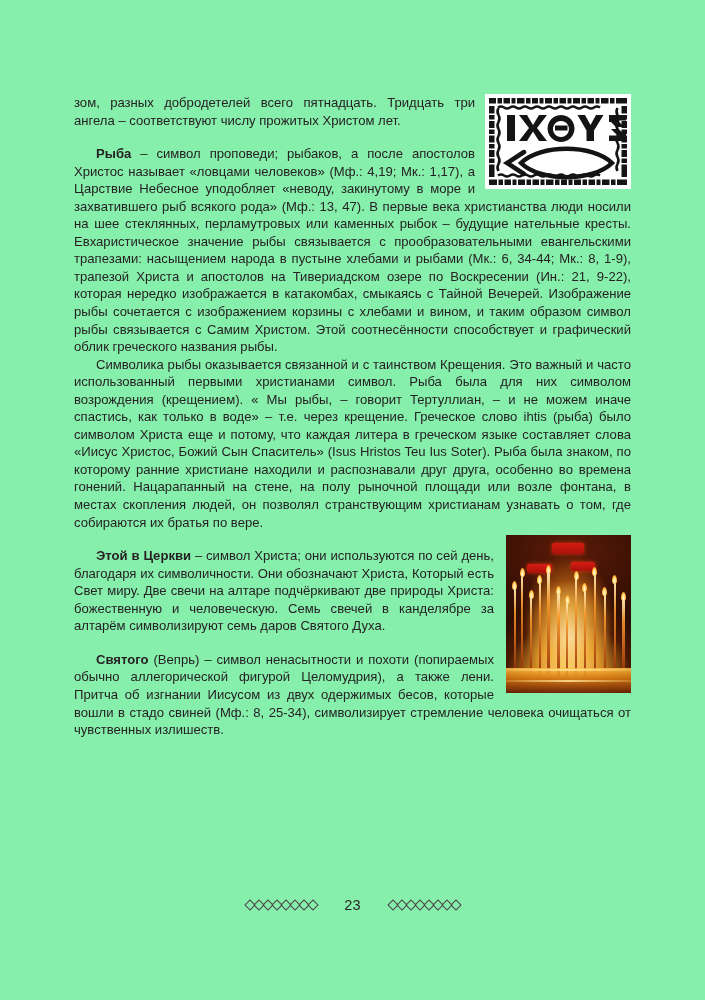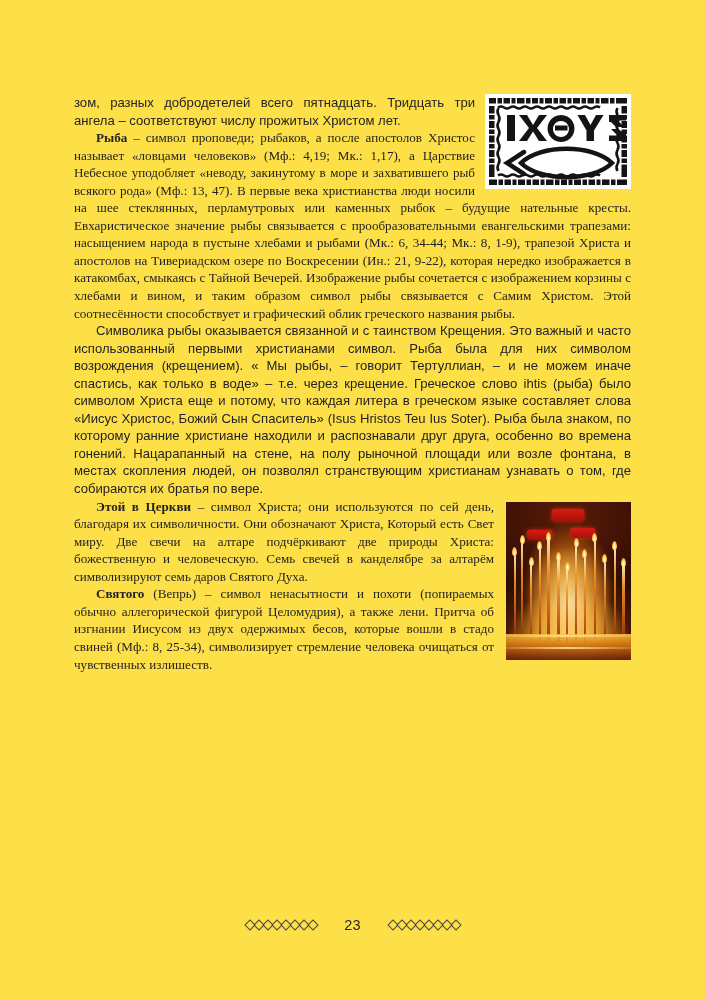--- a/index.html
+++ b/index.html
@@ -13,21 +13,21 @@
     font-family: "Liberation Sans", sans-serif;
     color: #231f20;
     overflow: hidden;
     position: relative;
   }
   .page {
     position: absolute;
     left: 0; top: 0;
     width: 705px;
     height: 1000px;
-    background: #fde047;
+    background: #86efac;
   }
   .textblock {
     position: absolute;
     left: 74px;
     top: 94px;
     width: 557px;
     font-size: 13.1px;
     line-height: 17.55px;
     text-align: justify;
     text-justify: inter-word;
@@ -35,21 +35,21 @@
     hyphens: manual;
   }
   p {
     margin: 0;
     padding: 0;
   }
   p.indent {
     text-indent: 22px;
   }
   p.gap {
-    font-family: Liberation Serif, serif;
+    margin-top: 16px;
   }
   .lead {
     font-weight: bold;
   }
   
   .fig-fish {
     float: right;
     width: 146px;
     height: 95px;
     margin: 0 0 4px 10px;
@@ -112,21 +112,21 @@
   }
   .candle-canvas .rimline {
     position: absolute;
     left: 0; width: 100%; height: 2px;
     background: linear-gradient(90deg, rgba(255,214,120,0.2), rgba(255,226,150,0.85), rgba(255,214,120,0.2));
   }
   
   .footer {
     position: absolute;
     left: 74px;
-    top: 917px;
+    top: 897px;
     width: 557px;
     display: flex;
     align-items: center;
     justify-content: center;
     gap: 26px;
     font-size: 14px;
     color: #3a3436;
   }
   .orn {
     display: flex;

